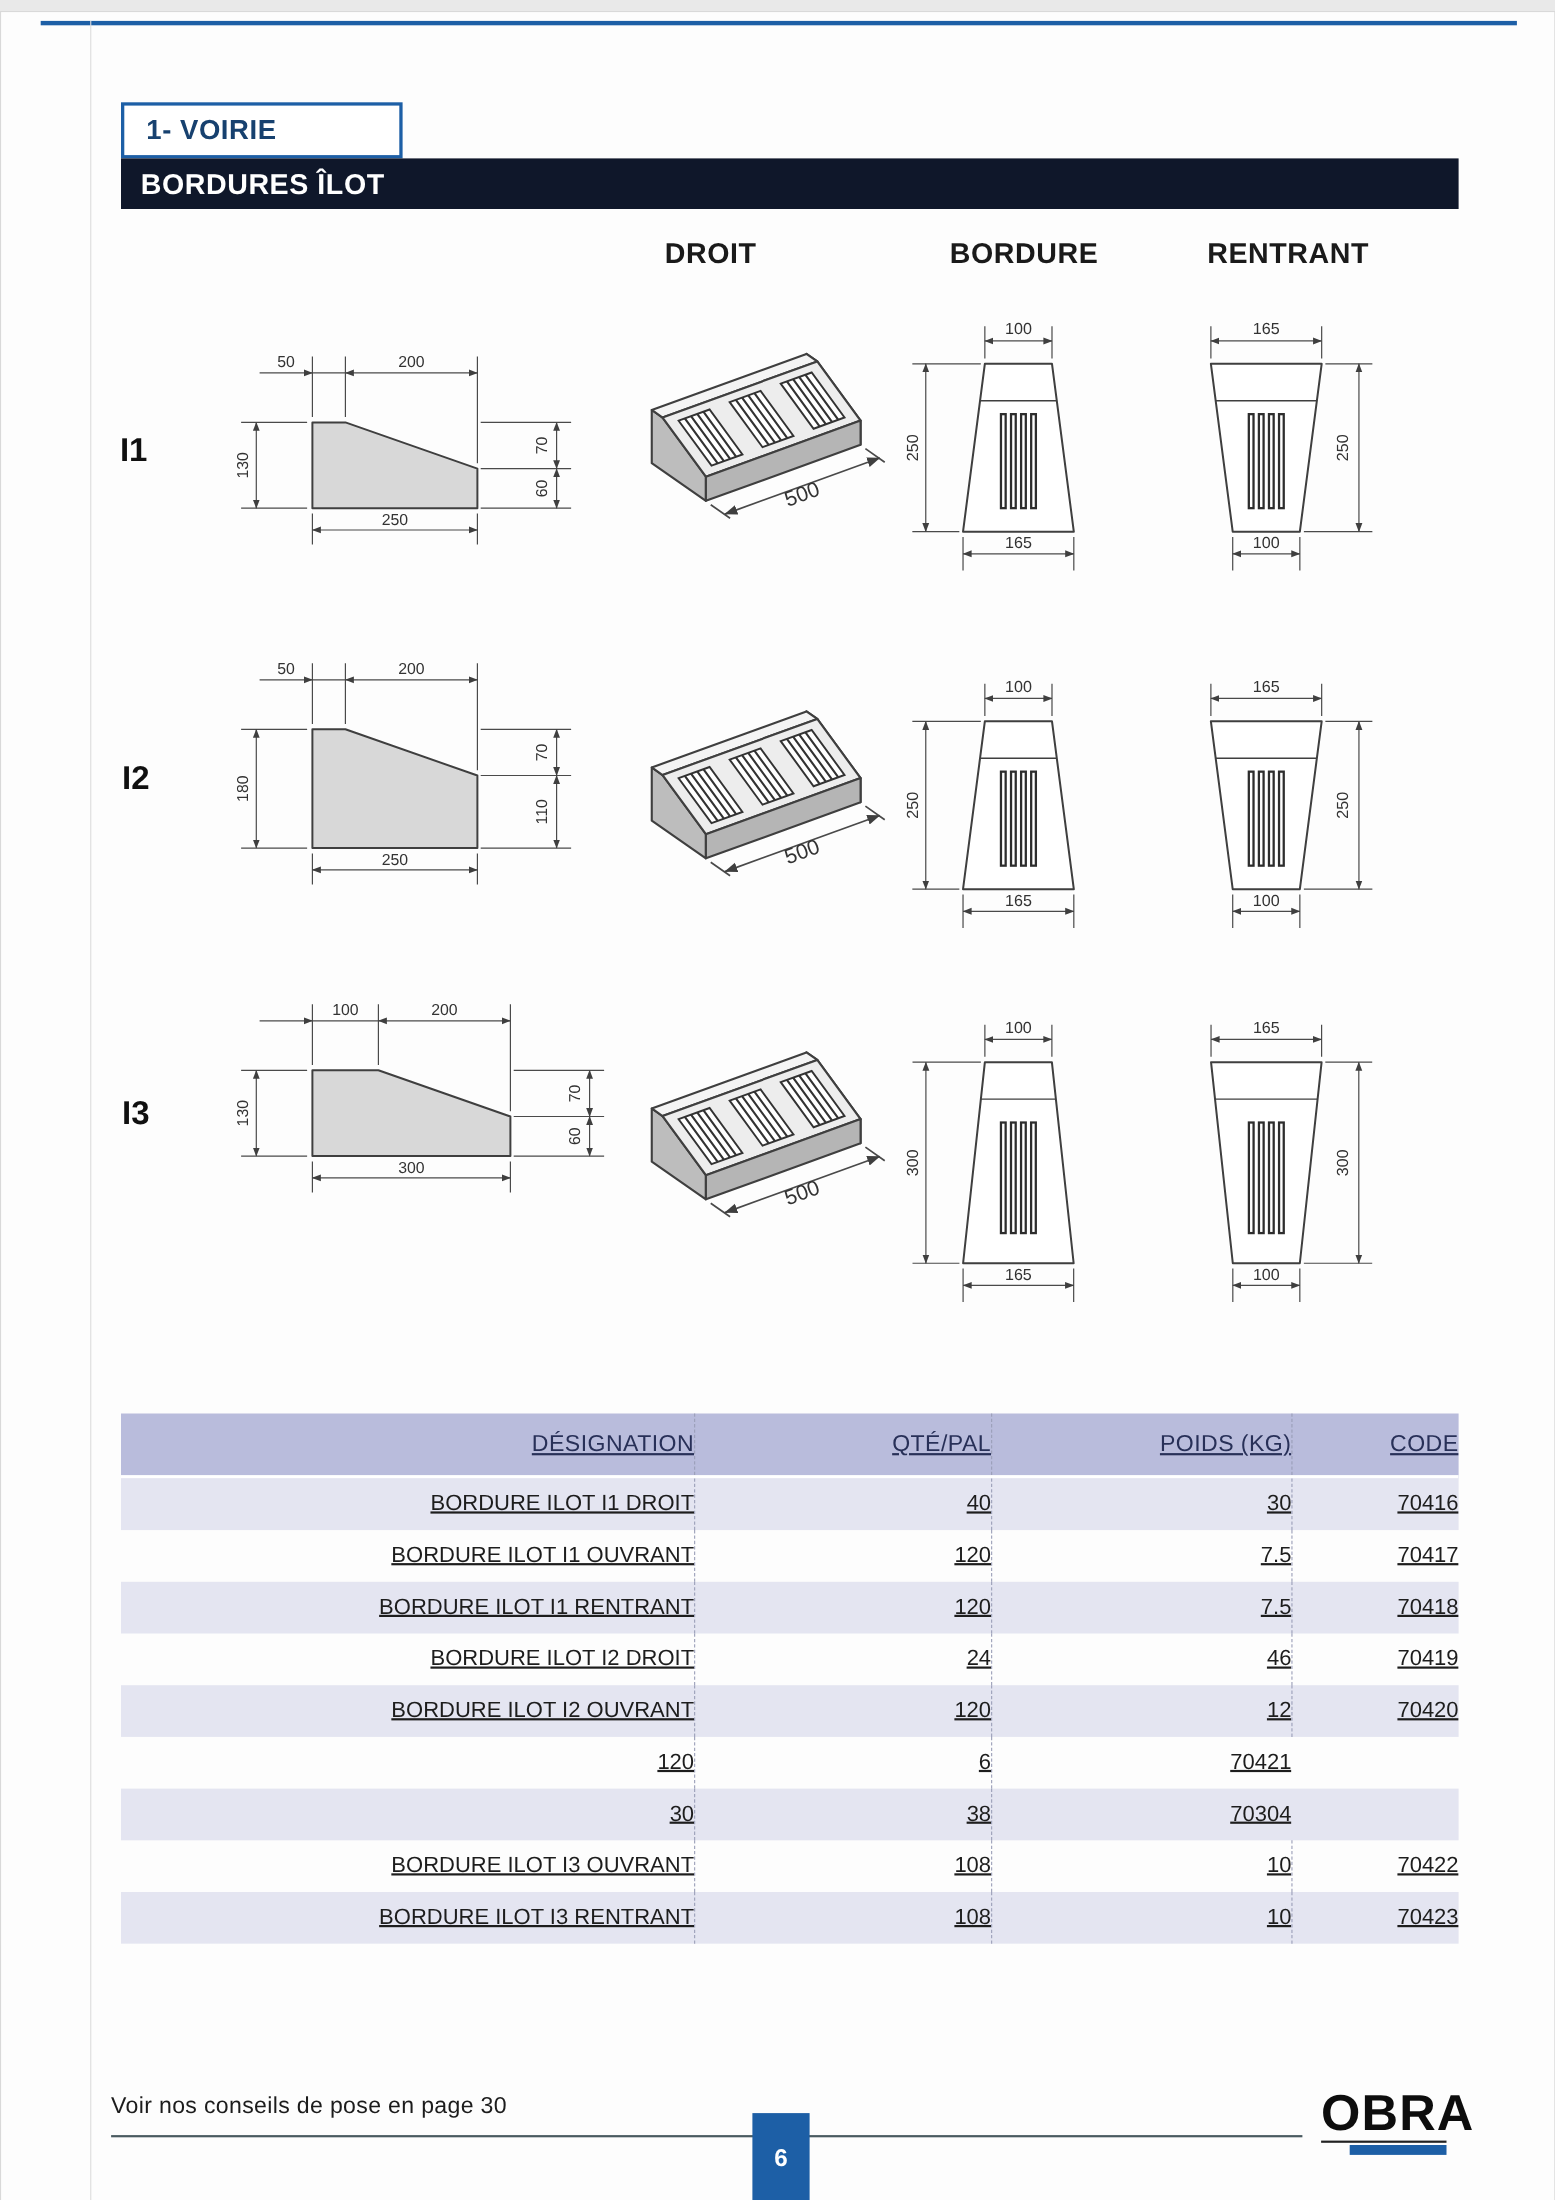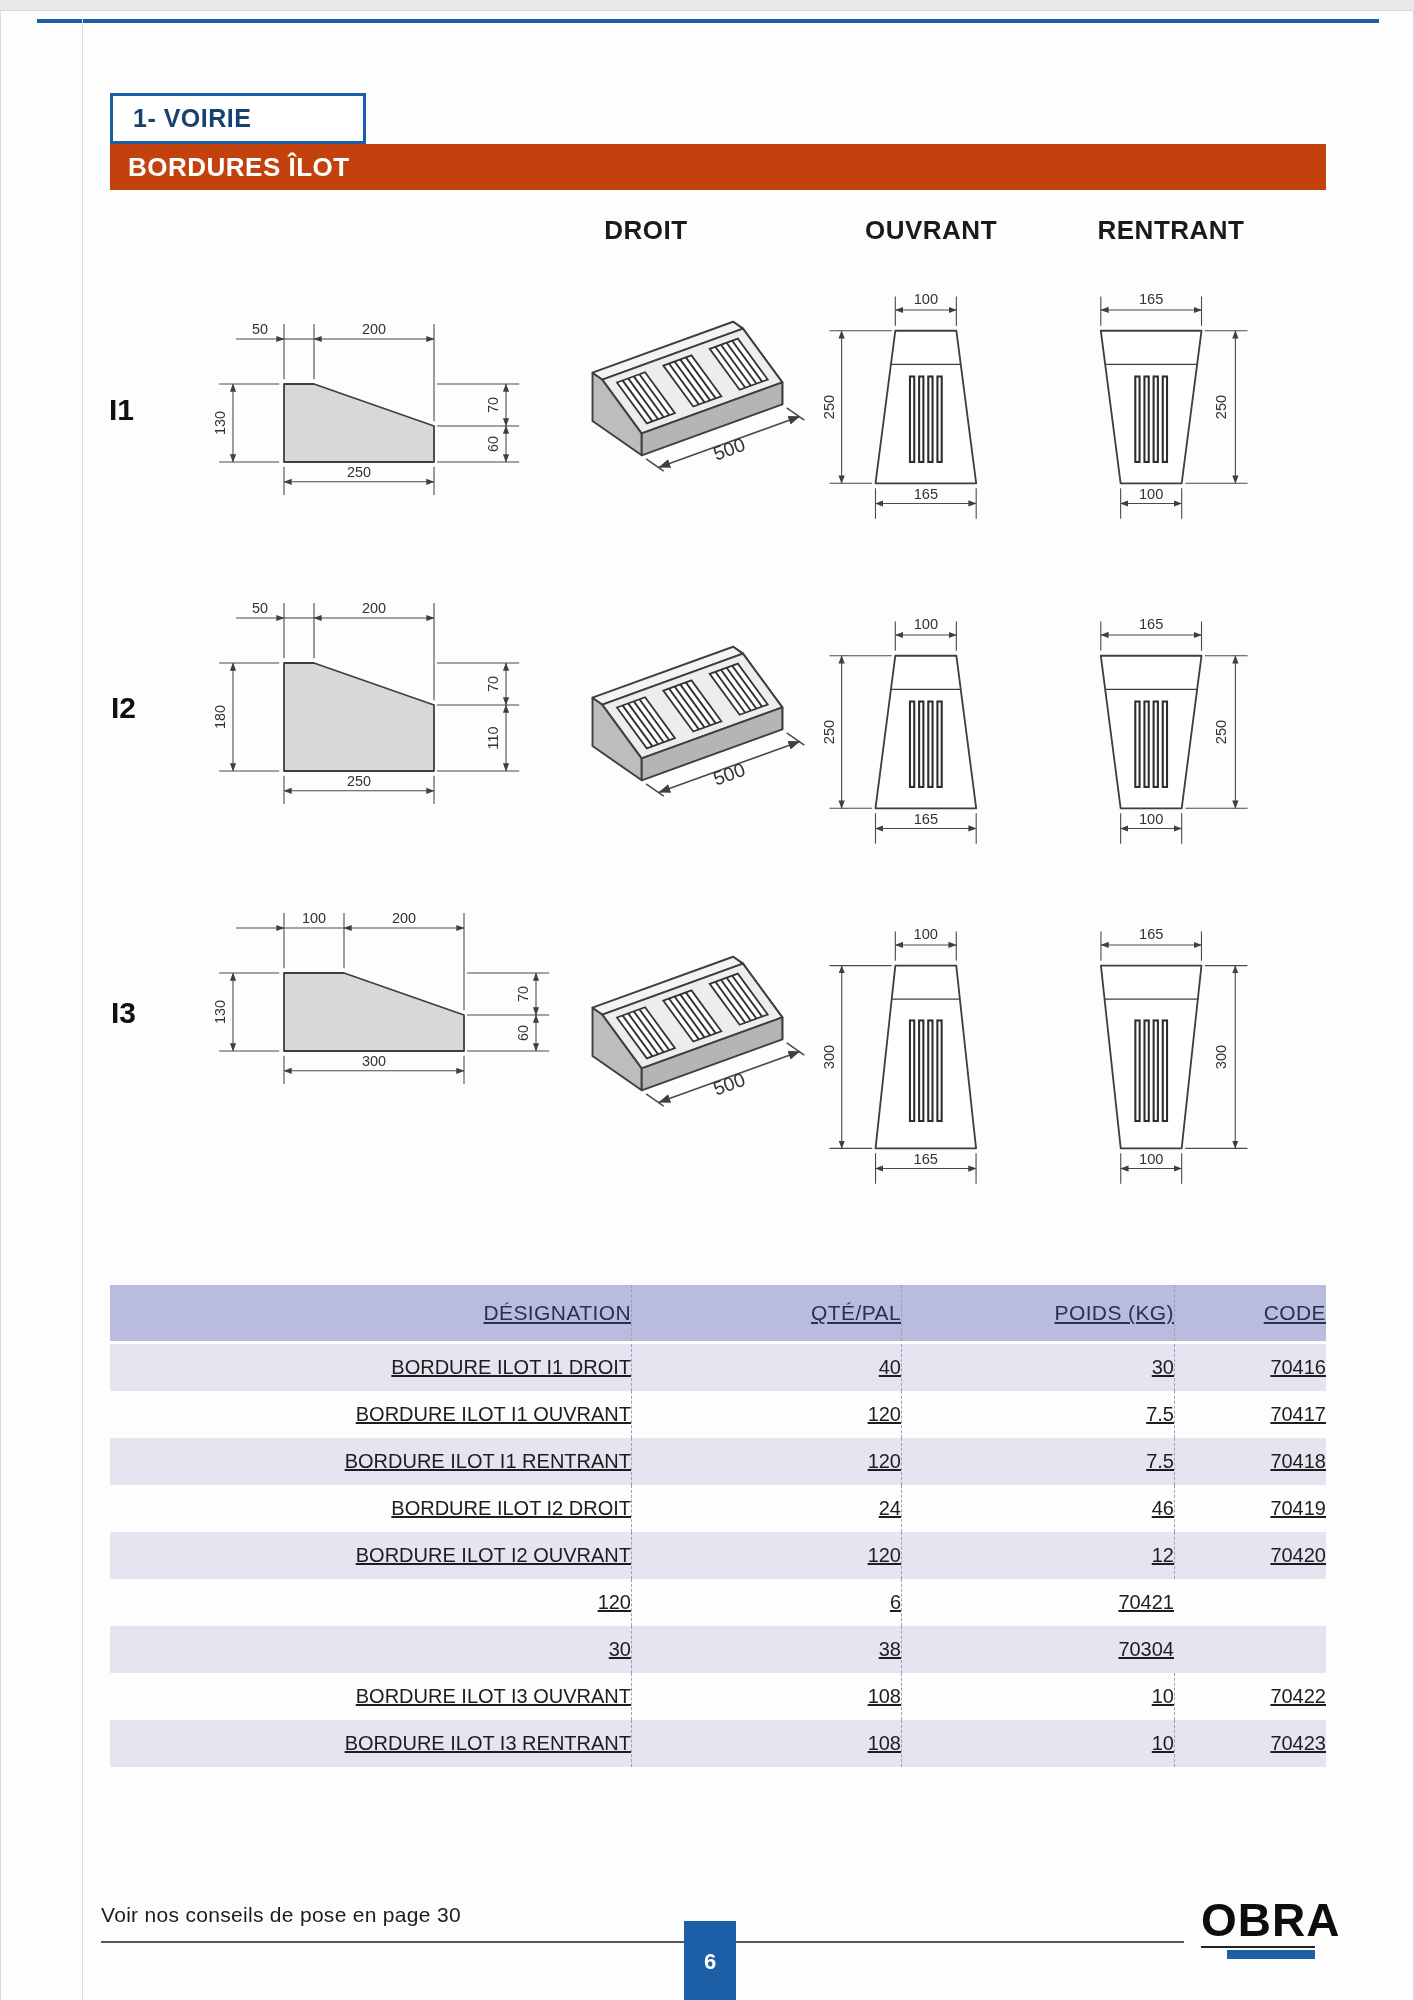--- a/index.html
+++ b/index.html
@@ -3,21 +3,21 @@
 <meta charset="utf-8">
 <style>
   html,body{margin:0;padding:0;background:#e9e9e9;}
   #page{position:relative;width:1414px;height:2000px;background:#fdfdfd;margin:10px auto;
         font-family:"Liberation Sans","DejaVu Sans",sans-serif;overflow:hidden;border:1px solid #d9d9d9;box-sizing:border-box;}
   .abs{position:absolute;}
   .toprule{left:36px;top:8px;width:1342px;height:4px;background:#1d5fa6;}
   .leftrule{left:81px;top:8px;width:1px;height:1982px;background:#dcdcdc;}
   .tab{left:109px;top:82px;width:256px;height:51px;border:3px solid #1d5fa6;box-sizing:border-box;background:#fff;
        color:#17416f;font-size:25px;font-weight:bold;line-height:45px;padding-left:20px;letter-spacing:.5px;}
-  .banner{left:109px;top:133px;width:1216px;height:46px;background:#c2410c;color:#fff;font-size:26px;
+  .banner{left:109px;top:133px;width:1216px;height:46px;background:#0f172a;color:#fff;font-size:26px;
           font-weight:bold;line-height:46px;padding-left:18px;letter-spacing:.5px;box-sizing:border-box;}
   .vhead{top:204px;font-size:26px;font-weight:bold;color:#1a1a1a;text-align:center;letter-spacing:.5px;}
   .rowlabel{font-size:30px;font-weight:bold;color:#101010;}
   svg text{font-family:"Liberation Sans","DejaVu Sans",sans-serif;}
   .dim{stroke:#4a4a4a;stroke-width:1.8;fill:none;}
   .blk{fill:#d8d8d8;stroke:#3f3f3f;stroke-width:3;stroke-linejoin:round;}
   .shape{fill:#ffffff;stroke:#3f3f3f;stroke-width:3;stroke-linejoin:round;}
   .cham{stroke:#3f3f3f;stroke-width:2;fill:none;}
   .groove{fill:#fff;stroke:#2d2d2d;stroke-width:3.4;}
   .dimtxt{font-size:24px;fill:#333;text-anchor:middle;}
@@ -53,21 +53,21 @@
     </defs>
   </svg>
 
   <div class="abs toprule"></div>
   <div class="abs leftrule"></div>
 
   <div class="abs tab"><span>1- VOIRIE</span></div>
   <div class="abs banner"><span>BORDURES ÎLOT</span></div>
 
   <div class="abs vhead" style="left:570px;width:150px">DROIT</div>
-  <div class="abs vhead" style="left:855px;width:150px">OUVRANT</div>
+  <div class="abs vhead" style="left:855px;width:150px">BORDURE</div>
   <div class="abs vhead" style="left:1095px;width:150px">RENTRANT</div>
 
   <div class="abs rowlabel" style="left:108px;top:382px">I1</div>
 
   <svg class="abs" style="left:205px;top:304px" width="327" height="180" viewBox="-130 -115 545 300">
     <g class="dim">
       <path d="M0,-8V-100 M50,-8V-100 M250,62V-100"></path>
       <path d="M-8,0H-108 M-8,130H-108"></path>
       <path d="M255,0H392 M255,70H392 M255,130H392"></path>
       <path d="M0,138V186 M250,138V186"></path>

